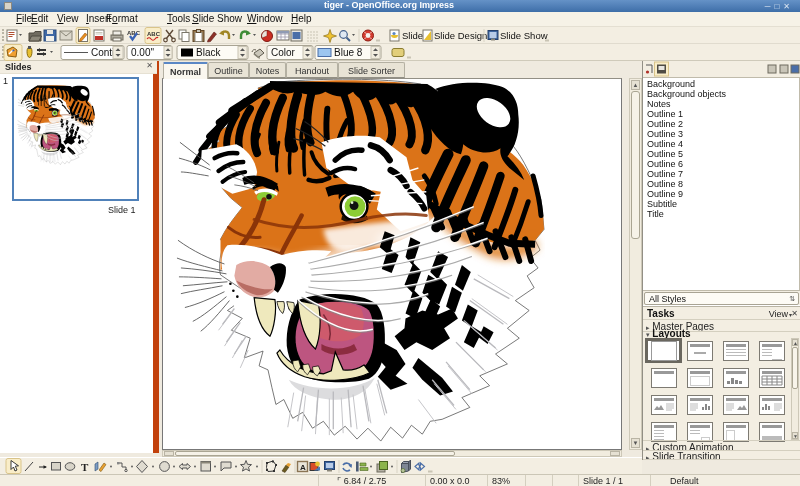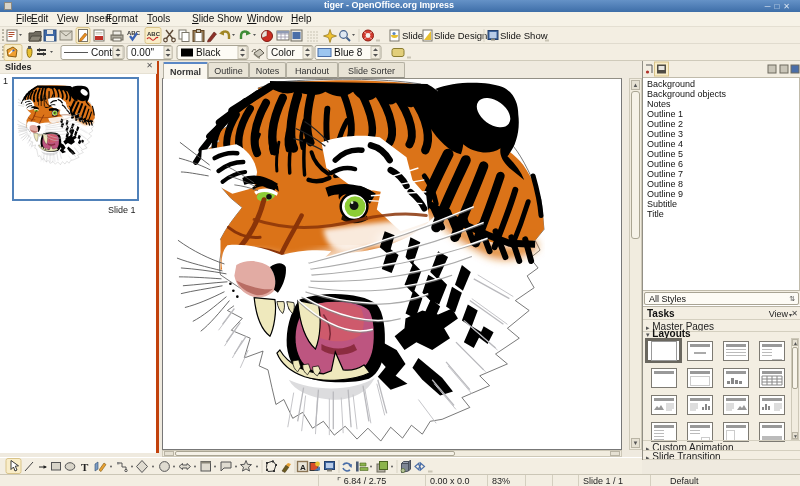--- a/index.html
+++ b/index.html
@@ -764,21 +764,21 @@
 #titlebar{left:0;top:0;width:800px;height:12px;
  background:linear-gradient(#6592c7,#3e6ea8);
  color:#fff;font-size:9px;font-weight:bold;text-align:center;line-height:11px;padding-right:22px}
 #titleicon{left:4px;top:2px;width:8px;height:8px;background:#d7d3c8;border:1px solid #8a8880}
 #menubar{left:0;top:12px;width:800px;height:15px;background:#f6f2e7;font-size:10px;color:#111;border-bottom:1px solid #e4dfd2}
 #menubar span{position:absolute;top:1px}
 #tb1{left:0;top:27px;width:800px;height:17px;background:#f3eee2;border-bottom:1px solid #e0dbce}
 #tb2{left:0;top:44px;width:800px;height:17px;background:#f3eee2;border-bottom:1px solid #cfcaba}
 .grip{width:2px;height:12px;border-left:2px dotted #b9b4a4;left:2px;top:2px}
 .combo{background:#fff;border:1px solid #a9a494;border-radius:2px;font-size:9px;color:#111}
-#leftpanel{left:0;top:61px;width:159px;height:392px;background:#fff;border-right:3px solid #c2410c}
+#leftpanel{left:0;top:61px;width:159px;height:392px;background:#fff;border-right:6px solid #c2410c}
 #lp-head{left:0;top:0;width:157px;height:13px;background:#f3eee2;font-size:9px;font-weight:bold;color:#222;border-bottom:1px solid #e6e1d3}
 #thumb{left:12px;top:16px;width:127px;height:124px;background:#fff;border:2px solid #5081b9}
 #tabbar{left:162px;top:61px;width:460px;height:17px;background:#efeadf;font-size:9px;color:#333}
 .tab{position:absolute;top:1px;height:16px;background:#e8e3d5;border:1px solid #b4b0a2;border-bottom:1px solid #928f85;border-radius:2px 2px 0 0;text-align:center;padding-top:3px}
 .tab.active{background:#faf7ef;border-bottom:none;border-top:2px solid #5a87c5;font-weight:bold;height:17px;z-index:3}
 #canvas{left:162px;top:78px;width:460px;height:372px;background:#fff;border:1px solid #777;border-top:1px solid #928f85;overflow:hidden}
 #vscroll{left:629px;top:78px;width:13px;height:372px;background:#f1ecdf;border:1px solid #cdc8b8}
 #hscroll{left:162px;top:450px;width:460px;height:7px;background:#f1ecdf;border:1px solid #cdc8b8}
 #rightpanel{left:642px;top:61px;width:158px;height:399px;background:#f3eee2;border-left:1px solid #928f85}
 #drawbar{left:0;top:457px;width:642px;height:17px;background:#f3eee2;border-top:1px solid #fff}
@@ -791,21 +791,21 @@
 <div class="abs" id="titlebar">tiger - OpenOffice.org Impress</div>
 <div class="abs" id="titleicon"></div>
 <div class="abs" style="right:6px;top:2px;color:#dce6f2;font-size:8px;letter-spacing:4px">─□✕</div>
 
 <div class="abs" id="menubar">
 <span style="left:16px"><u>F</u>ile</span>
       <span style="left:31px"><u>E</u>dit</span>
 <span style="left:57px"><u>V</u>iew</span>
       <span style="left:86px"><u>I</u>nsert</span>
 <span style="left:106px">F<u>o</u>rmat</span>
-      <span style="left:147px"><u>T</u>ools</span>
+      <span style="left:167px"><u>T</u>ools</span>
 <span style="left:192px"><u>S</u>lide Show</span>
       <span style="left:247px"><u>W</u>indow</span>
 <span style="left:291px"><u>H</u>elp</span>
 </div>
 
 <div class="abs" id="tb1">
       <div class="abs grip"></div>
 <svg class="abs" style="left:0;top:0" width="800" height="17">
 
  <rect x="7" y="3" width="10" height="11" fill="#fff" stroke="#7a766a"></rect>

